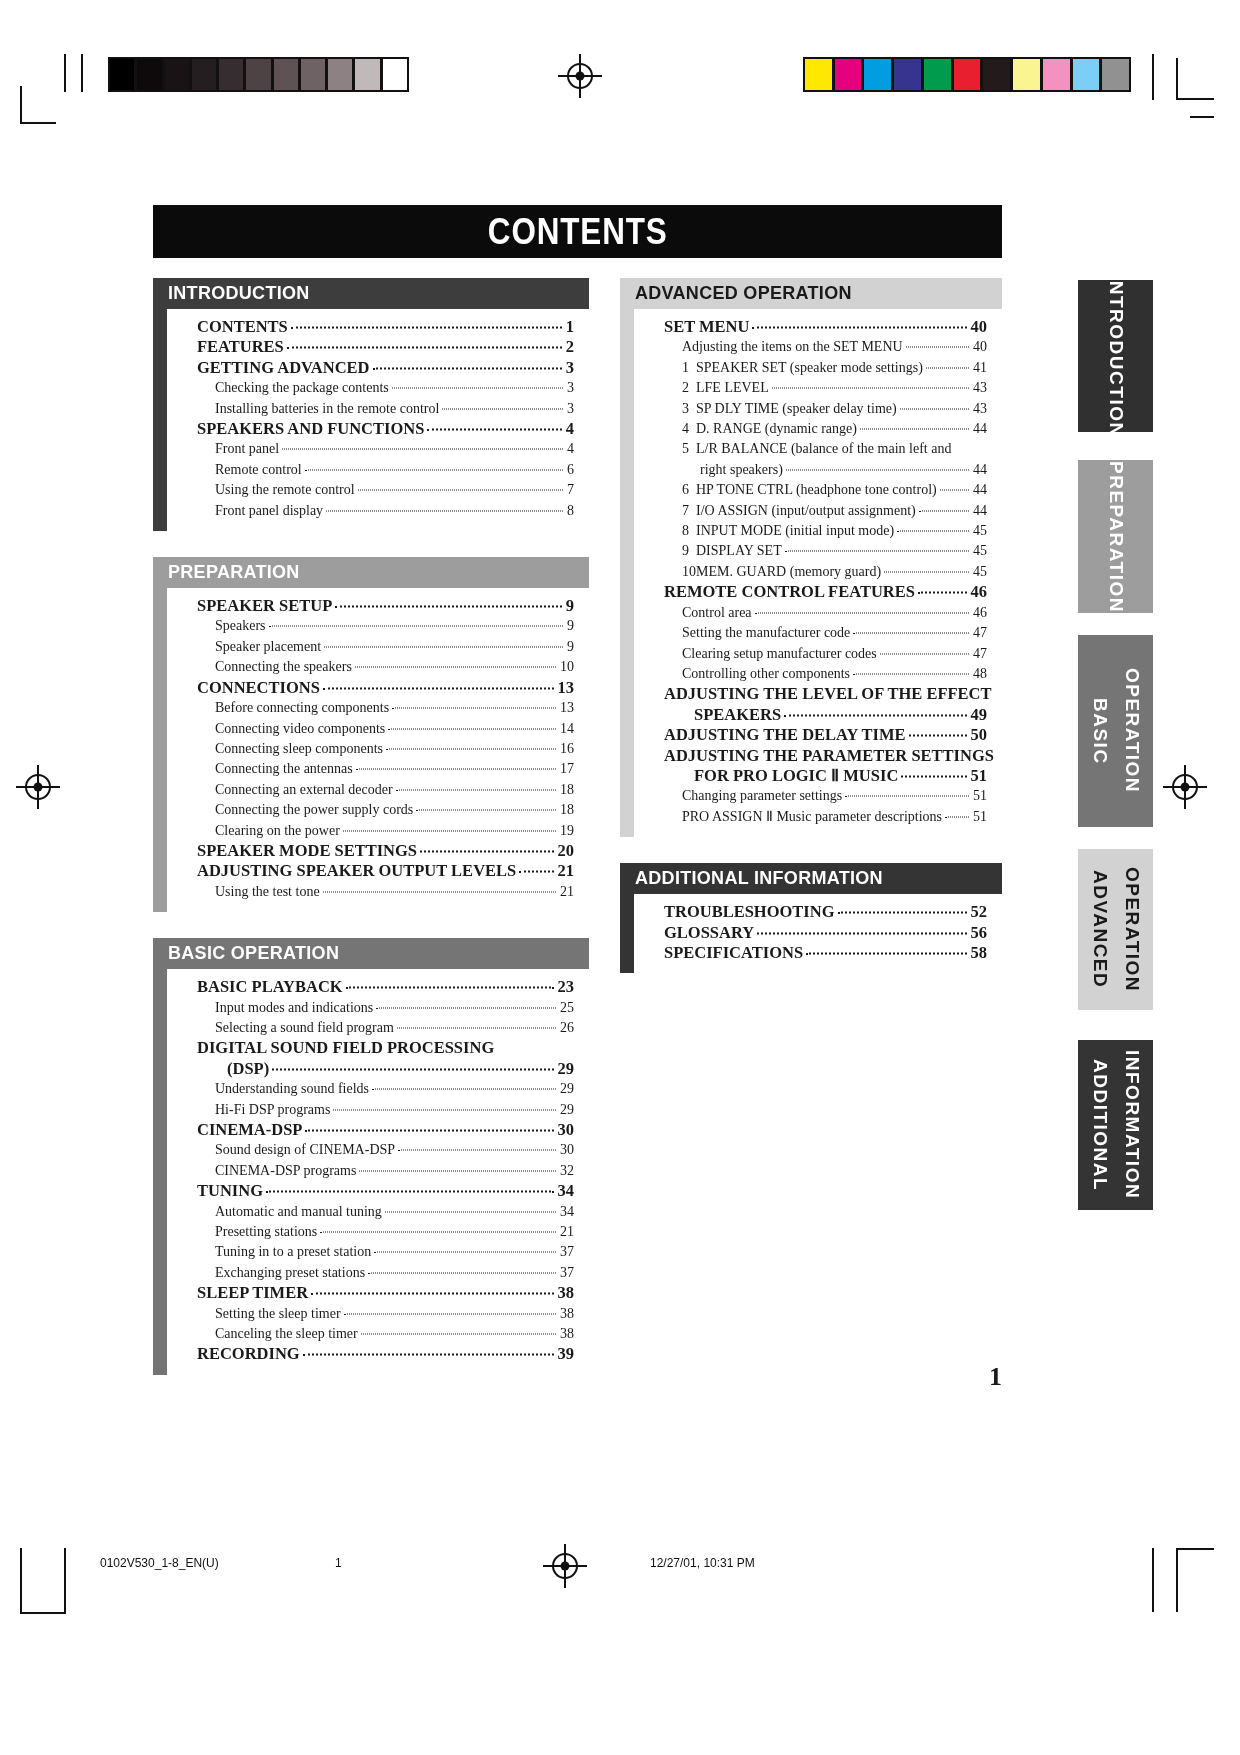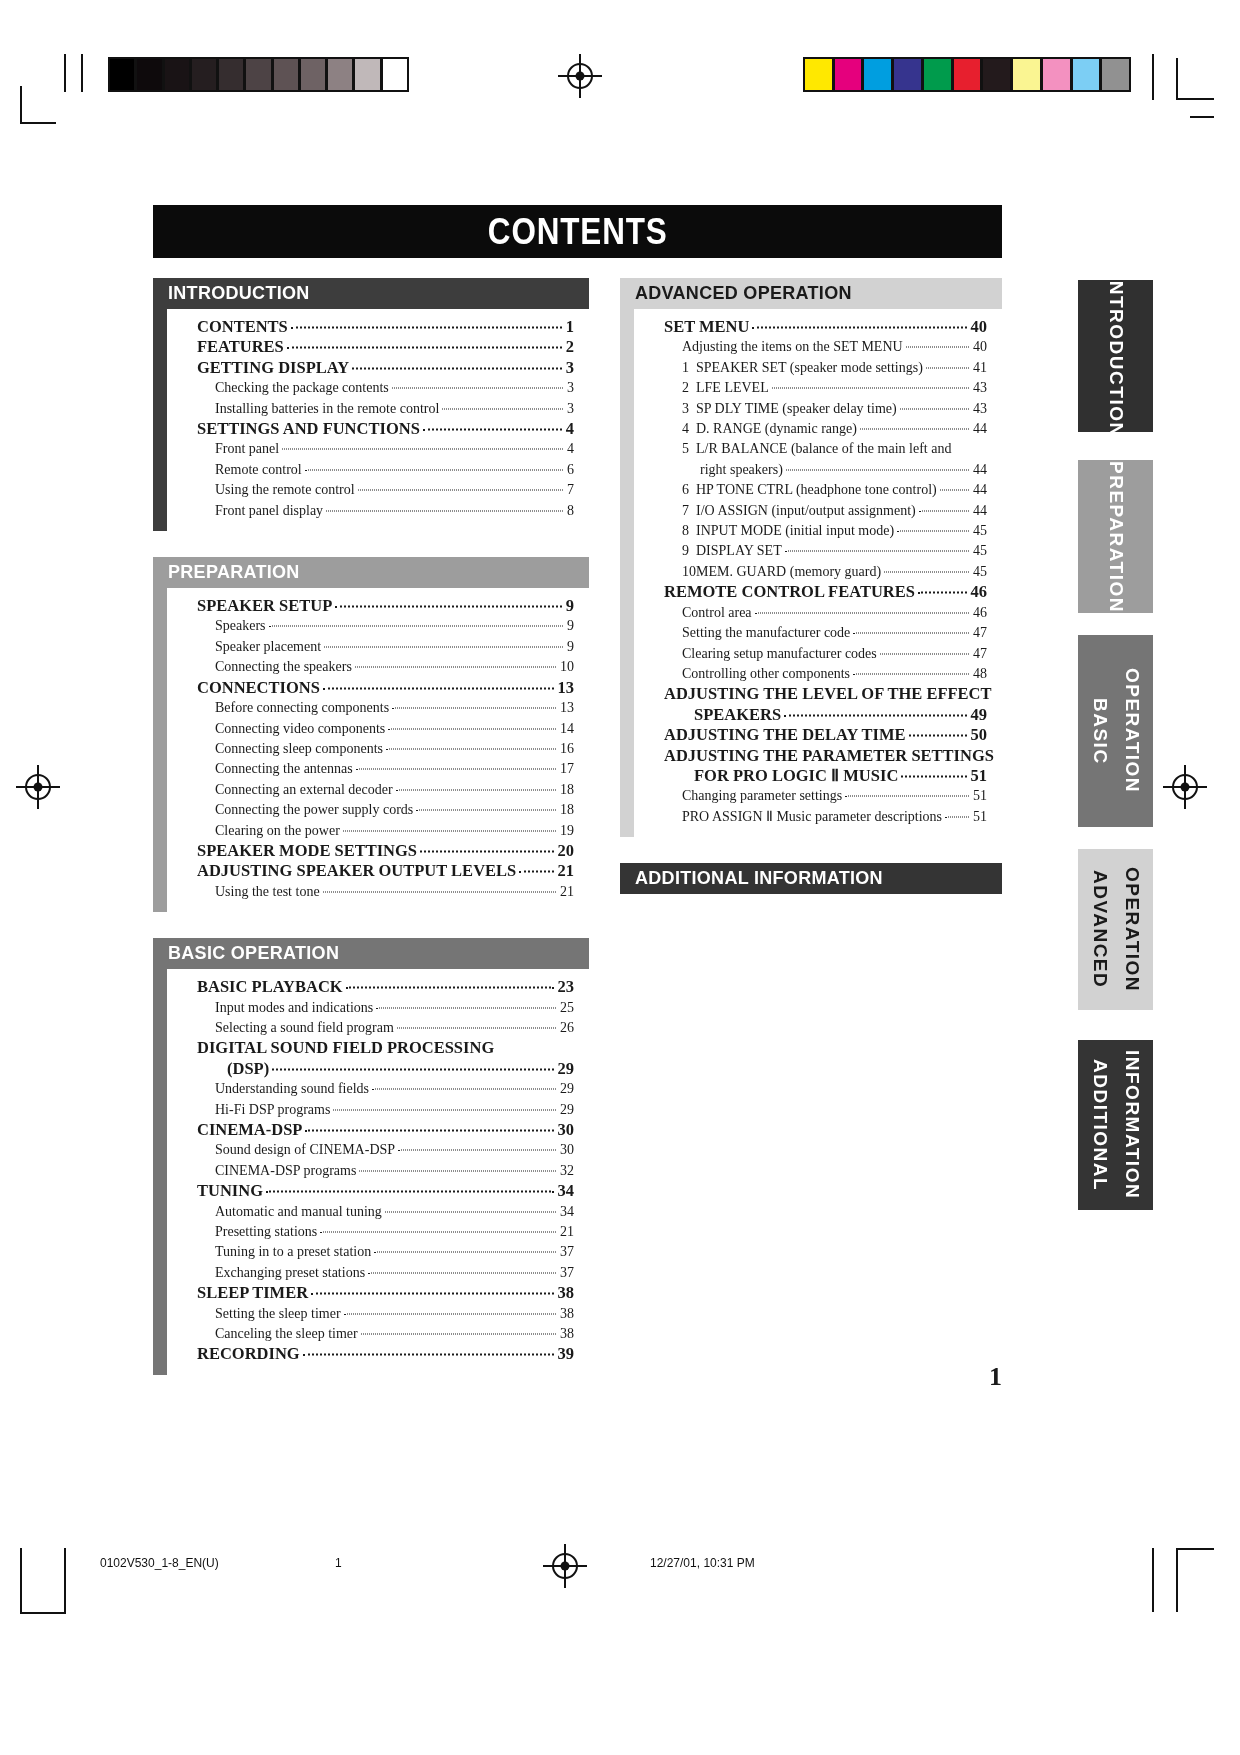--- a/index.html
+++ b/index.html
@@ -139,36 +139,36 @@
             <span class="t">CONTENTS</span>
             <span class="leader"></span>
             <span class="pg">1</span>
           </div>
           <div class="row main">
             <span class="t">FEATURES</span>
             <span class="leader"></span>
             <span class="pg">2</span>
           </div>
           <div class="row main">
-            <span class="t">GETTING DISPLAY</span>
+            <span class="t">GETTING ADVANCED</span>
             <span class="leader"></span>
             <span class="pg">3</span>
           </div>
           <div class="row sub">
             <span class="t">Checking the package contents</span>
             <span class="leader"></span>
             <span class="pg">3</span>
           </div>
           <div class="row sub">
             <span class="t">Installing batteries in the remote control</span>
             <span class="leader"></span>
             <span class="pg">3</span>
           </div>
           <div class="row main">
-            <span class="t">SETTINGS AND FUNCTIONS</span>
+            <span class="t">SPEAKERS AND FUNCTIONS</span>
             <span class="leader"></span>
             <span class="pg">4</span>
           </div>
           <div class="row sub">
             <span class="t">Front panel</span>
             <span class="leader"></span>
             <span class="pg">4</span>
           </div>
           <div class="row sub">
             <span class="t">Remote control</span>
@@ -489,20 +489,38 @@
           </div>
           <div class="row sub">
             <span class="t">PRO ASSIGN Ⅱ Music parameter descriptions</span>
             <span class="leader"></span>
             <span class="pg">51</span>
           </div>
         </div>
       </section>
       <section class="toc-section">
         <div class="sec-header" style="background: rgb(52, 52, 52); color: rgb(255, 255, 255);">ADDITIONAL INFORMATION</div>
+        <div class="sec-body">
+          <div class="spine" style="background: rgb(52, 52, 52);"></div>
+          <div class="row main">
+            <span class="t">TROUBLESHOOTING</span>
+            <span class="leader"></span>
+            <span class="pg">52</span>
+          </div>
+          <div class="row main">
+            <span class="t">GLOSSARY</span>
+            <span class="leader"></span>
+            <span class="pg">56</span>
+          </div>
+          <div class="row main">
+            <span class="t">SPECIFICATIONS</span>
+            <span class="leader"></span>
+            <span class="pg">58</span>
+          </div>
+        </div>
       </section>
     </div>
 
   <div class="bigpage">1</div>
   <div class="footer-item" style="left:100px;">0102V530_1-8_EN(U)</div>
   <div class="footer-item" style="left:335px;">1</div>
   <div class="footer-item" style="left:650px;">12/27/01, 10:31 PM</div>
 <div class="tab" style="top: 280px; height: 152px; background: rgb(48, 48, 48); color: rgb(255, 255, 255);">
       <span class="vtext">INTRODUCTION</span>
     </div>

